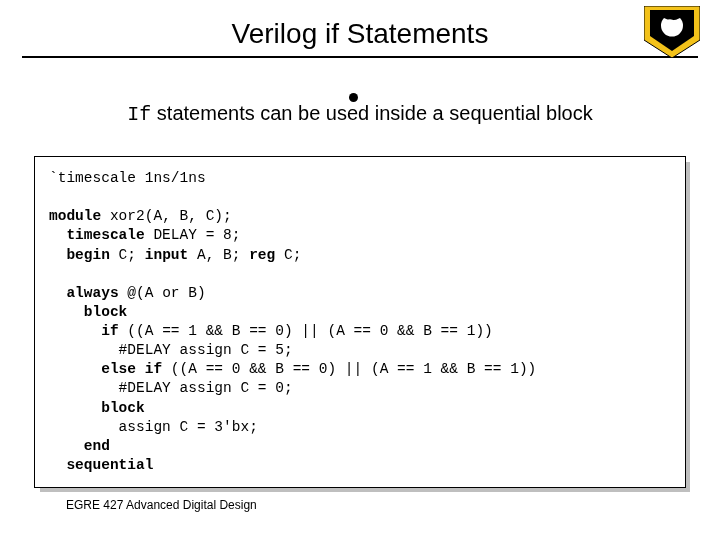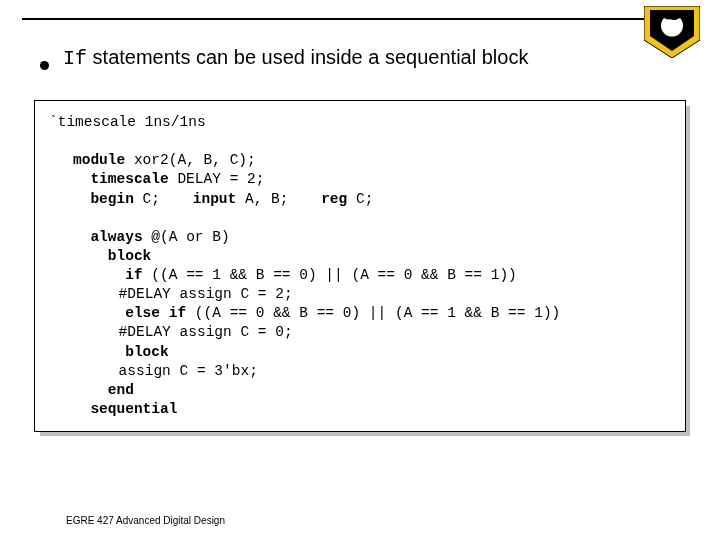--- a/index.html
+++ b/index.html
@@ -29,23 +29,24 @@
   }
   .logo {
     position: absolute;
     top: 6px;
     right: 20px;
     width: 56px;
     height: 52px;
   }
   .bullet-row {
     display: flex;
-    align-items: flex-end;
+    align-items: center;
     margin: 26px 40px 4px 40px;
     font-size: 20px;
+    flex-direction: column;
   }
   .bullet-dot {
     width: 9px;
     height: 9px;
     background: #000;
     border-radius: 50%;
     margin-top: 9px;
     margin-right: 14px;
     flex: 0 0 auto;
   }
@@ -67,34 +68,35 @@
   .codebox {
     position: relative;
     background: #fff;
     border: 1.5px solid #000;
     padding: 12px 14px 12px 14px;
     font-family: "Courier New", monospace;
     font-size: 14.5px;
     line-height: 1.32;
     white-space: pre;
   }
-  .codebox b { font-weight: bold; margin-left: 24px; }
+  .codebox b { font-weight: bold; }
   .footer {
     position: absolute;
-    bottom: 14px;
+    bottom: 28px;
     left: 22px;
-    font-size: 10px;
+    font-size: 12px;
     font-family: Arial, sans-serif;
     padding-left: 44px;
   }
 </style>
 </head>
 <body>
 
 <div class="header">
+  <h1 class="title">Verilog if Statements</h1>
   <hr class="hr">
   <div class="logo">
     <svg viewBox="0 0 56 52" width="56" height="52">
       <polygon points="0,0 56,0 56,34 28,52 0,34" fill="#f3c21a" stroke="#000" stroke-width="1"></polygon>
       <polygon points="6,4 50,4 50,30 28,45 6,30" fill="#000"></polygon>
       <path d="M20 12 A11 11 0 1 0 36 12 A16 16 0 0 1 20 12 Z" fill="#fff"></path>
       <circle cx="26" cy="20" r="6" fill="none" stroke="#fff" stroke-width="1.4"></circle>
       <line x1="26" y1="14" x2="26" y2="26" stroke="#fff" stroke-width="1"></line>
       <line x1="20" y1="20" x2="32" y2="20" stroke="#fff" stroke-width="1"></line>
     </svg>
@@ -106,27 +108,27 @@
   <div class="bullet-text">
     <span class="code">If</span><span> statements can be used inside a sequential block</span>
   </div>
 </div>
 
 <div class="codebox-wrap">
   <div class="codebox-shadow"></div>
   <div class="codebox"><span>`timescale 1ns/1ns</span>
 <span></span>
 <b>module</b><span> xor2(A, B, C);</span>
-<b>  timescale</b><span> DELAY = 2;</span>
+<b>  timescale</b><span> DELAY = 8;</span>
 <b>  begin</b><span> C; </span><b>input</b><span> A, B; </span><b>reg</b><span> C;</span>
 <span></span>
 <b>  always</b><span> @(A or B)</span>
 <b>    block</b>
 <b>      if</b><span> ((A == 1 &amp;&amp; B == 0) || (A == 0 &amp;&amp; B == 1))</span>
-<span>        #DELAY assign C = 2;</span>
+<span>        #DELAY assign C = 5;</span>
 <b>      else if</b><span> ((A == 0 &amp;&amp; B == 0) || (A == 1 &amp;&amp; B == 1))</span>
 <span>        #DELAY assign C = 0;</span>
 <b>      block</b>
 <span>        assign C = 3'bx;</span>
 <b>    end</b>
 <b>  sequential</b></div>
 </div>
 
 <div class="footer">EGRE 427 Advanced Digital Design</div>
 

